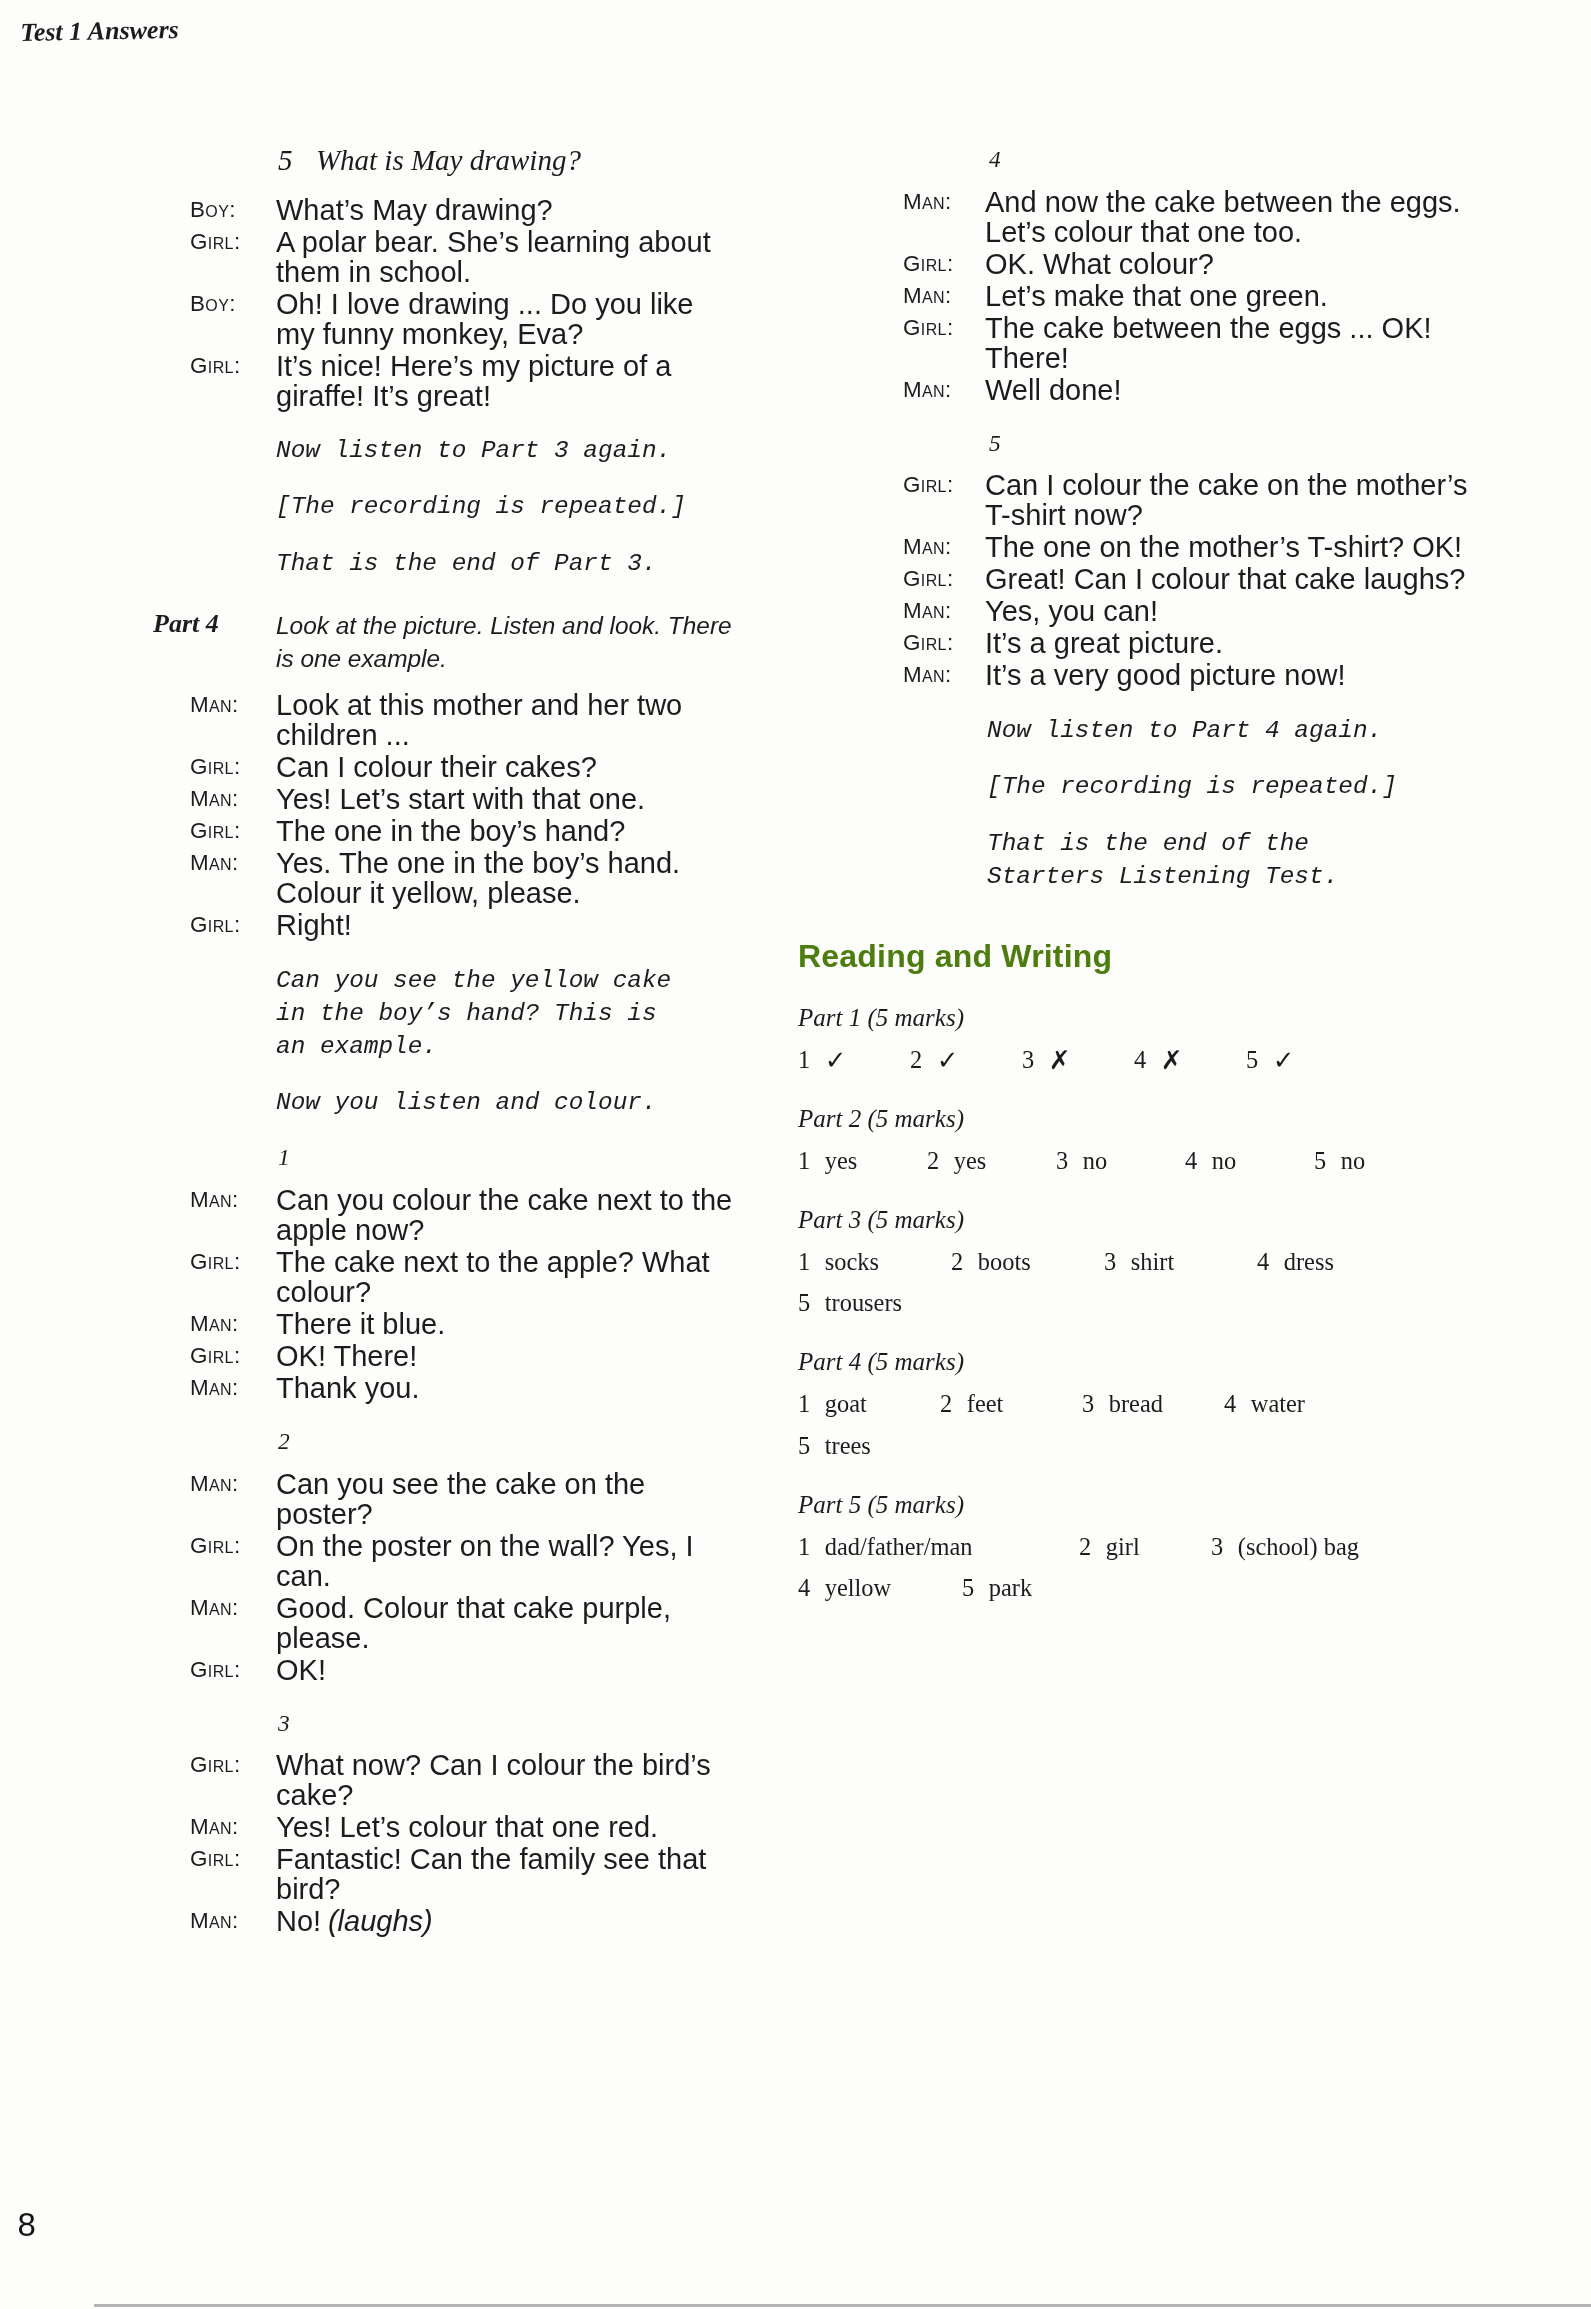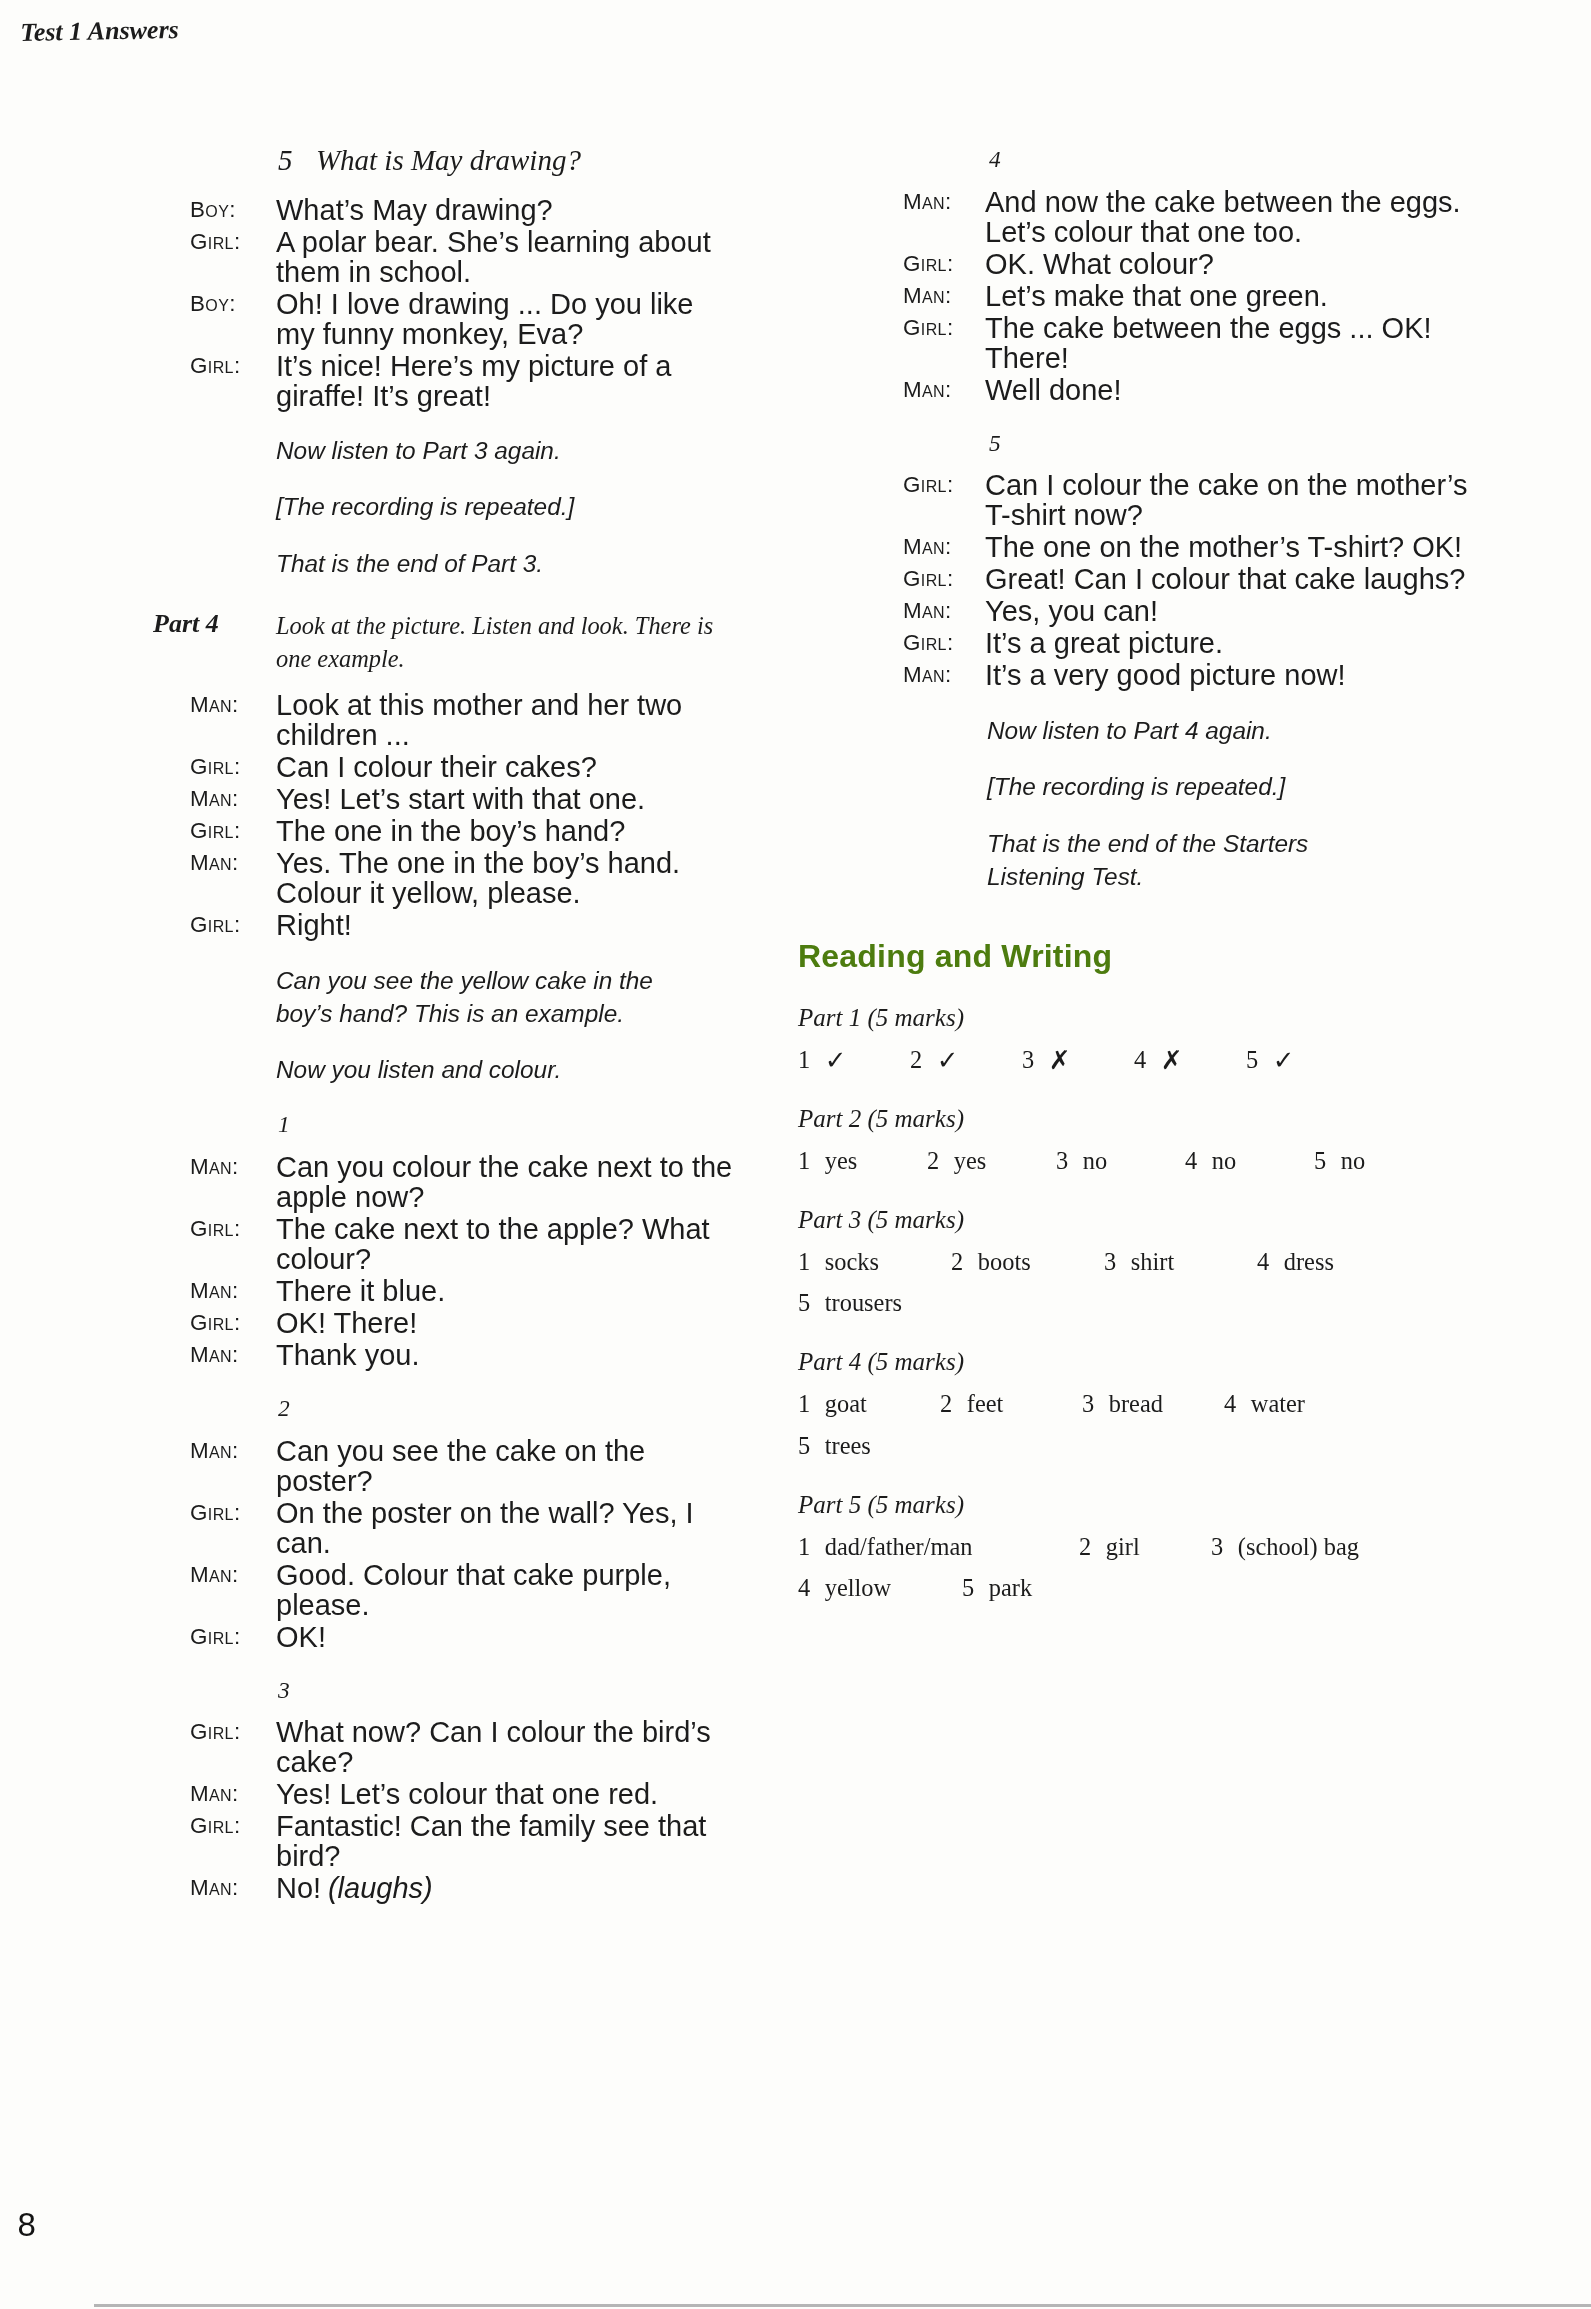--- a/index.html
+++ b/index.html
@@ -41,36 +41,36 @@
   }
   .col-right .spk { flex-basis: 82px; }
   .txt { flex: 1; font-size: 29px; line-height: 30px; }
   .aside { font-style: italic; }
   .aside:not(:empty) { margin-left: 6.8px; }
 
   
   .stage {
     margin: 23.4px 0 23.4px 123px;
     max-width: 419px;
-    font-family: Liberation Sans, sans-serif;
+    font-family: Liberation Mono, monospace;
     font-style: italic;
     font-size: 24.4px; line-height: 33px;
   }
   .col-right .stage { margin-left: 189px; }
 
   
   .part-row { display: flex; margin: 29px 0 15.6px 0; }
   .part-label {
     flex: 0 0 123px;
     font-family: "Liberation Serif", serif;
     font-style: italic; font-weight: bold; font-size: 26px;
   }
   .part-text {
     width: 458px;
-    font-family: Liberation Serif, serif;
+    font-family: Liberation Sans, sans-serif;
     font-style: italic; font-size: 24.4px; line-height: 33px;
   }
 
   
   .secnum {
     margin: 25px 0 13.7px 125px;
     font-family: "Liberation Serif", serif;
     font-style: italic; font-size: 23.4px;
   }
   .col-right .secnum { margin-left: 191px; }

